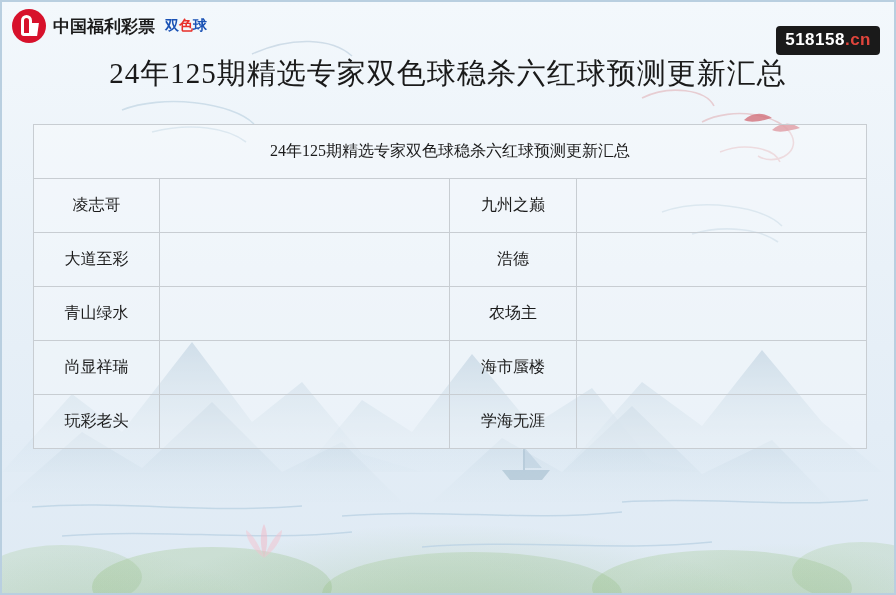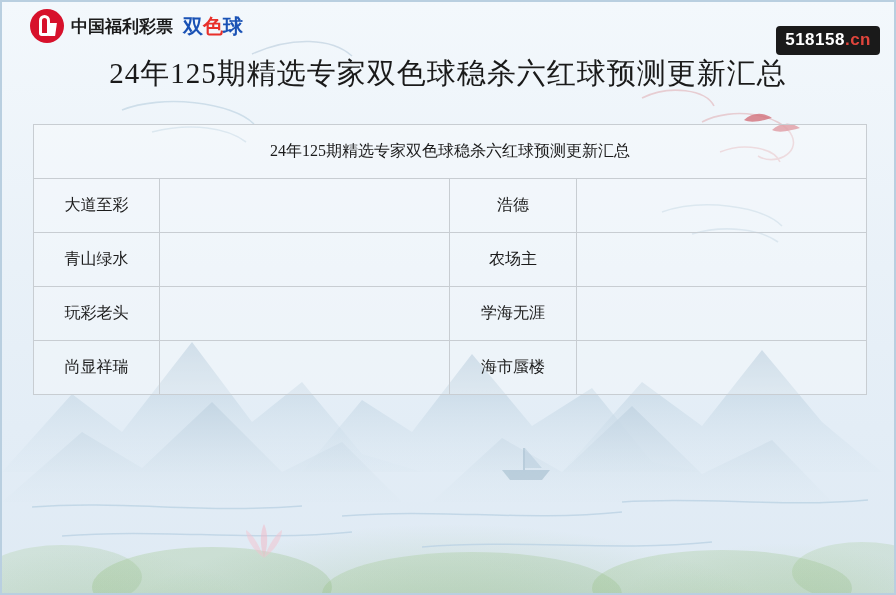--- a/index.html
+++ b/index.html
@@ -31,21 +31,20 @@
   .bg-deco { position: absolute; inset: 0; pointer-events: none; }
 
   
   .header {
     position: relative;
     height: 48px;
     display: flex;
     align-items: center;
     padding: 0 10px;
     z-index: 5;
-    margin-left: 18px;
   }
   .logo-wrap {
     display: flex;
     align-items: center;
     gap: 7px;
   }
   .logo-mark {
     width: 34px; height: 34px;
     border-radius: 50%;
     background: #d7112b;
@@ -71,21 +70,21 @@
   }
   .logo-text-cn {
     font-family: "Liberation Sans", sans-serif;
     font-size: 17px;
     font-weight: bold;
     color: #1b1b1b;
     letter-spacing: 0px;
   }
   .logo-text-ssq {
     font-family: "Liberation Sans", sans-serif;
-    font-size: 20px;
+    font-size: 14px;
     font-weight: bold;
     margin-left: 3px;
   }
   .logo-text-ssq .c1 { color: #1a52b5; }
   .logo-text-ssq .c2 { color: #e8302a; }
   .logo-text-ssq .c3 { color: #1a52b5; }
 
   .site-badge {
     position: absolute;
     right: 14px;
@@ -231,40 +230,46 @@
 
   <div class="main-title">24年125期精选专家双色球稳杀六红球预测更新汇总</div>
 
   <div class="table-wrap">
     <table class="data">
       <tbody>
           <tr>
         <td class="title-cell" colspan="4">24年125期精选专家双色球稳杀六红球预测更新汇总</td>
       </tr>
       <tr>
+        <td class="name-cell">凌志哥</td>
+        <td class="blank-cell"></td>
+        <td class="name-cell">九州之巅</td>
+        <td class="blank-cell"></td>
+      </tr>
+      <tr>
         <td class="name-cell">大道至彩</td>
         <td class="blank-cell"></td>
         <td class="name-cell">浩德</td>
         <td class="blank-cell"></td>
       </tr>
       <tr>
         <td class="name-cell">青山绿水</td>
         <td class="blank-cell"></td>
         <td class="name-cell">农场主</td>
         <td class="blank-cell"></td>
       </tr>
       <tr>
+        <td class="name-cell">尚显祥瑞</td>
+        <td class="blank-cell"></td>
+        <td class="name-cell">海市蜃楼</td>
+        <td class="blank-cell"></td>
+      </tr>
+      <tr>
         <td class="name-cell">玩彩老头</td>
         <td class="blank-cell"></td>
         <td class="name-cell">学海无涯</td>
-        <td class="blank-cell"></td>
-      </tr>
-      <tr>
-        <td class="name-cell">尚显祥瑞</td>
-        <td class="blank-cell"></td>
-        <td class="name-cell">海市蜃楼</td>
         <td class="blank-cell"></td>
       </tr>
     </tbody>
       </table>
   </div>
 
 </div>
 
 </body></html>

